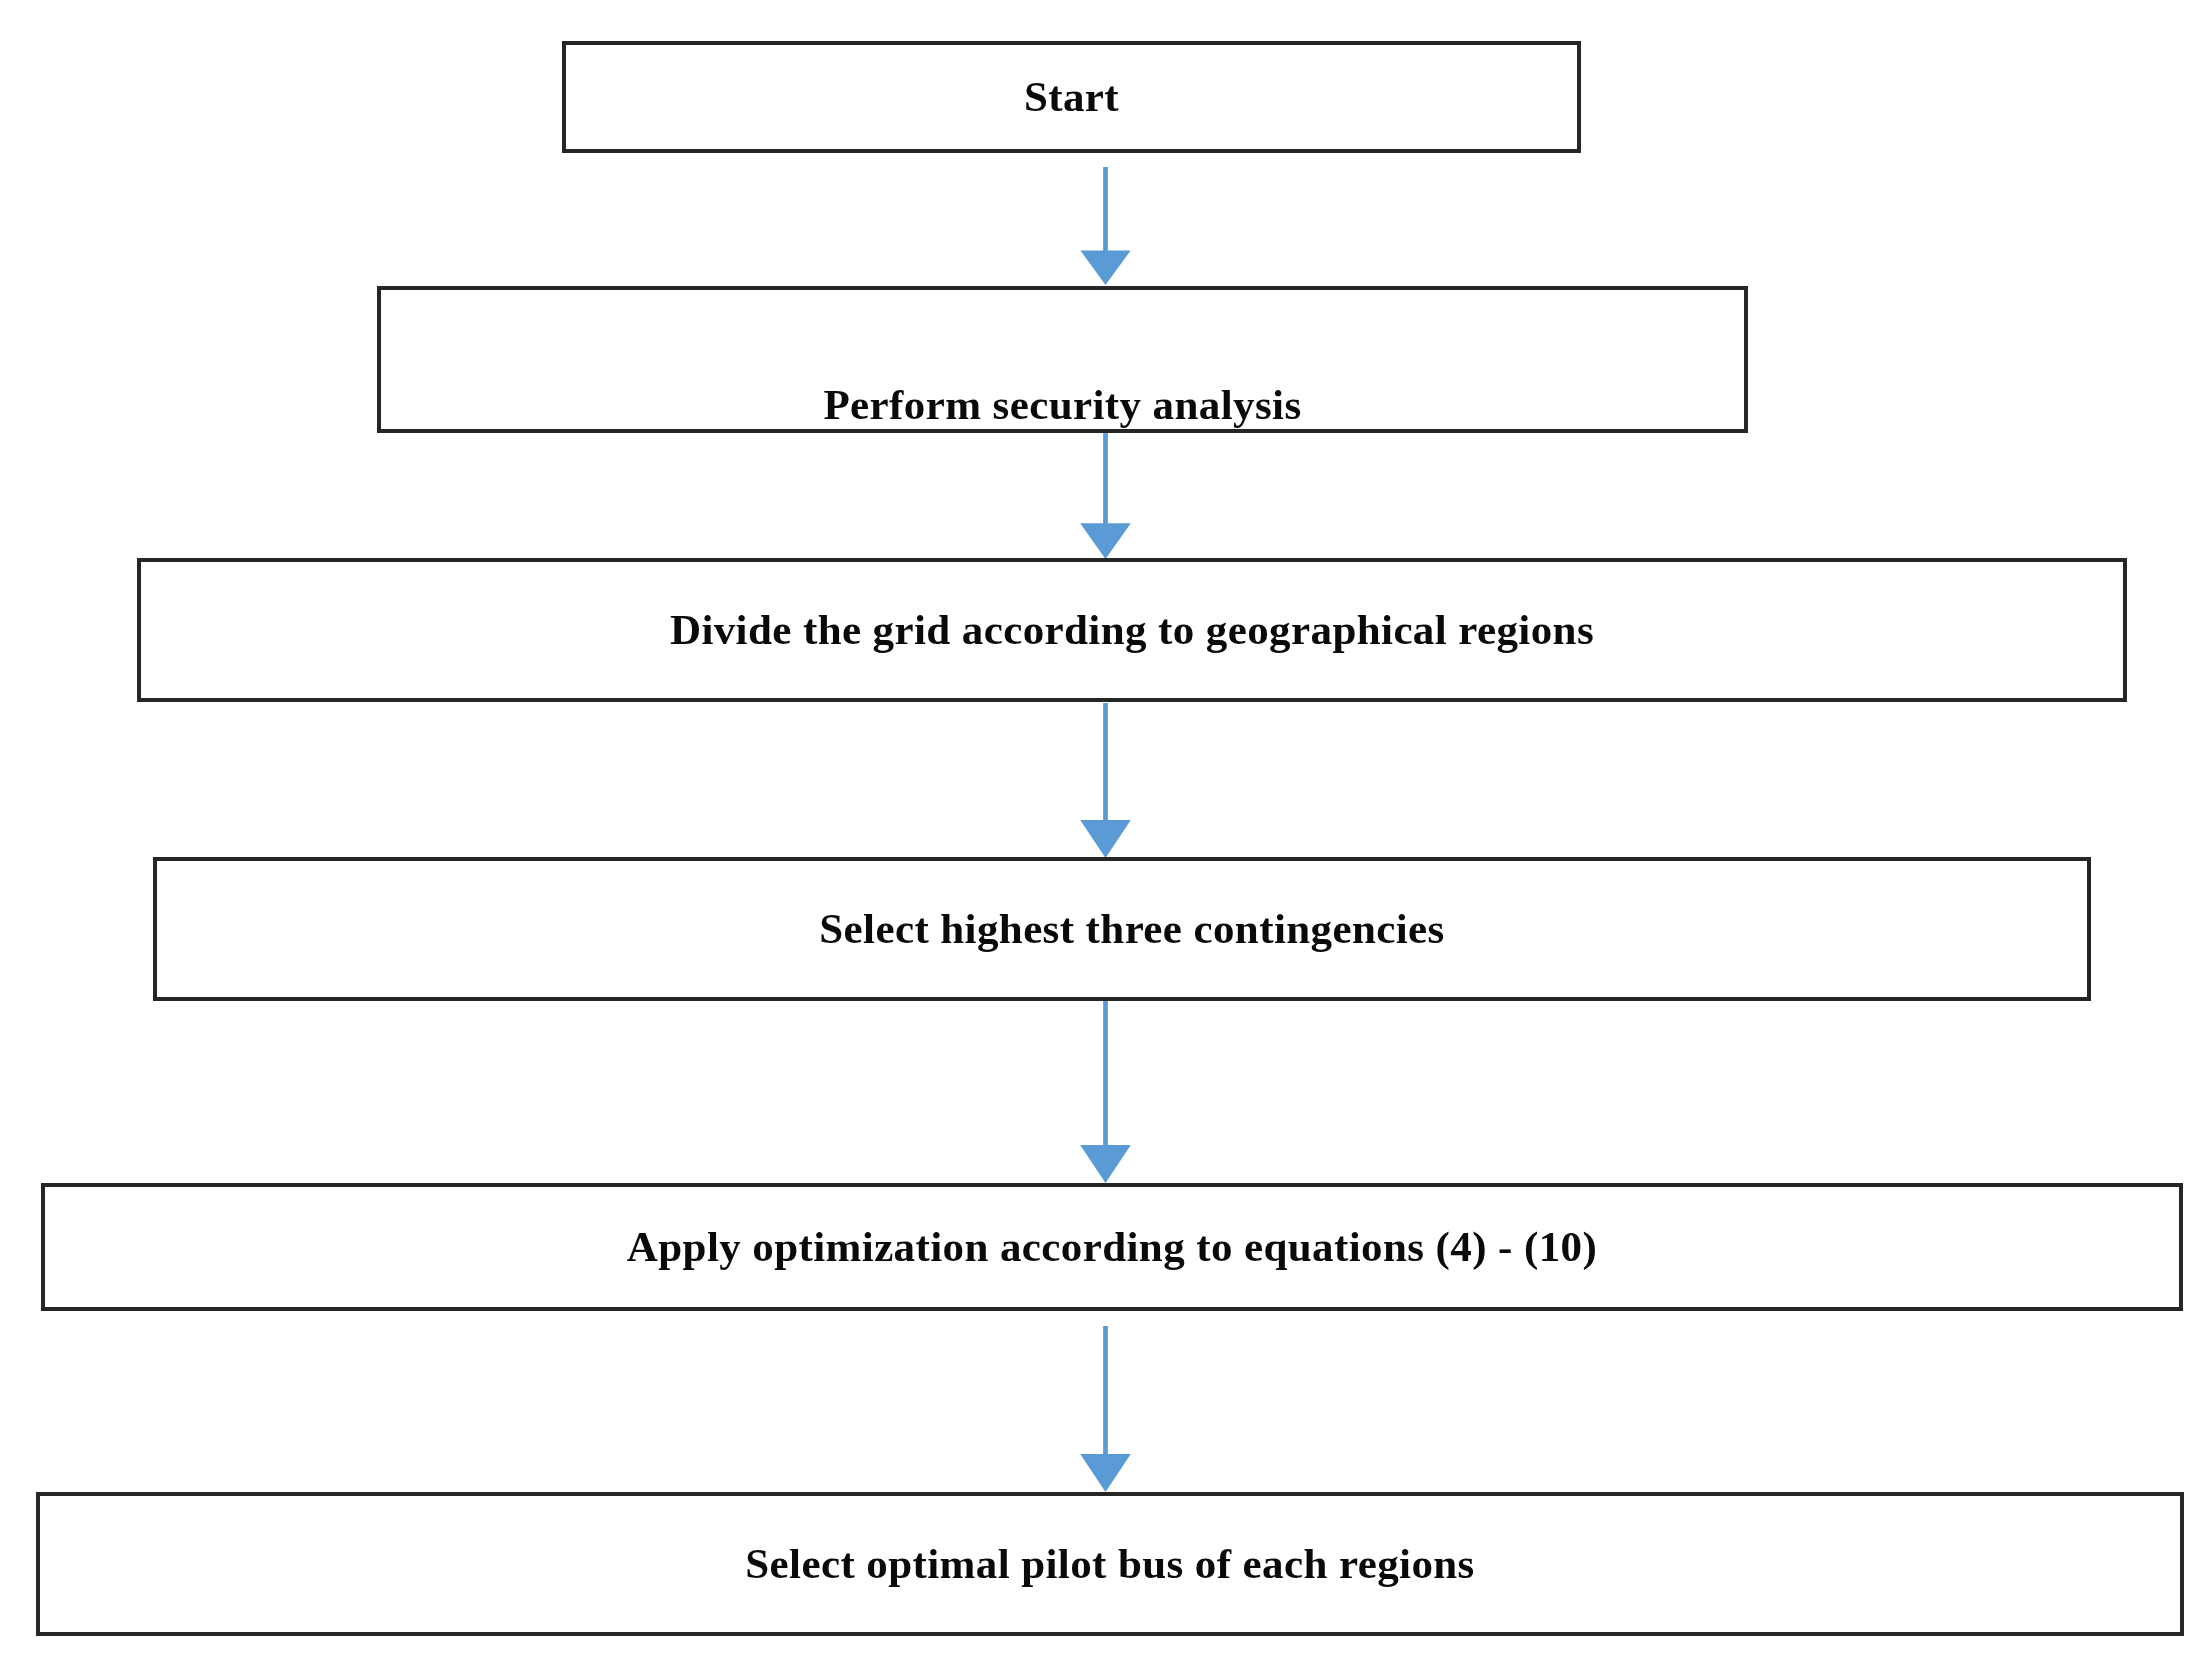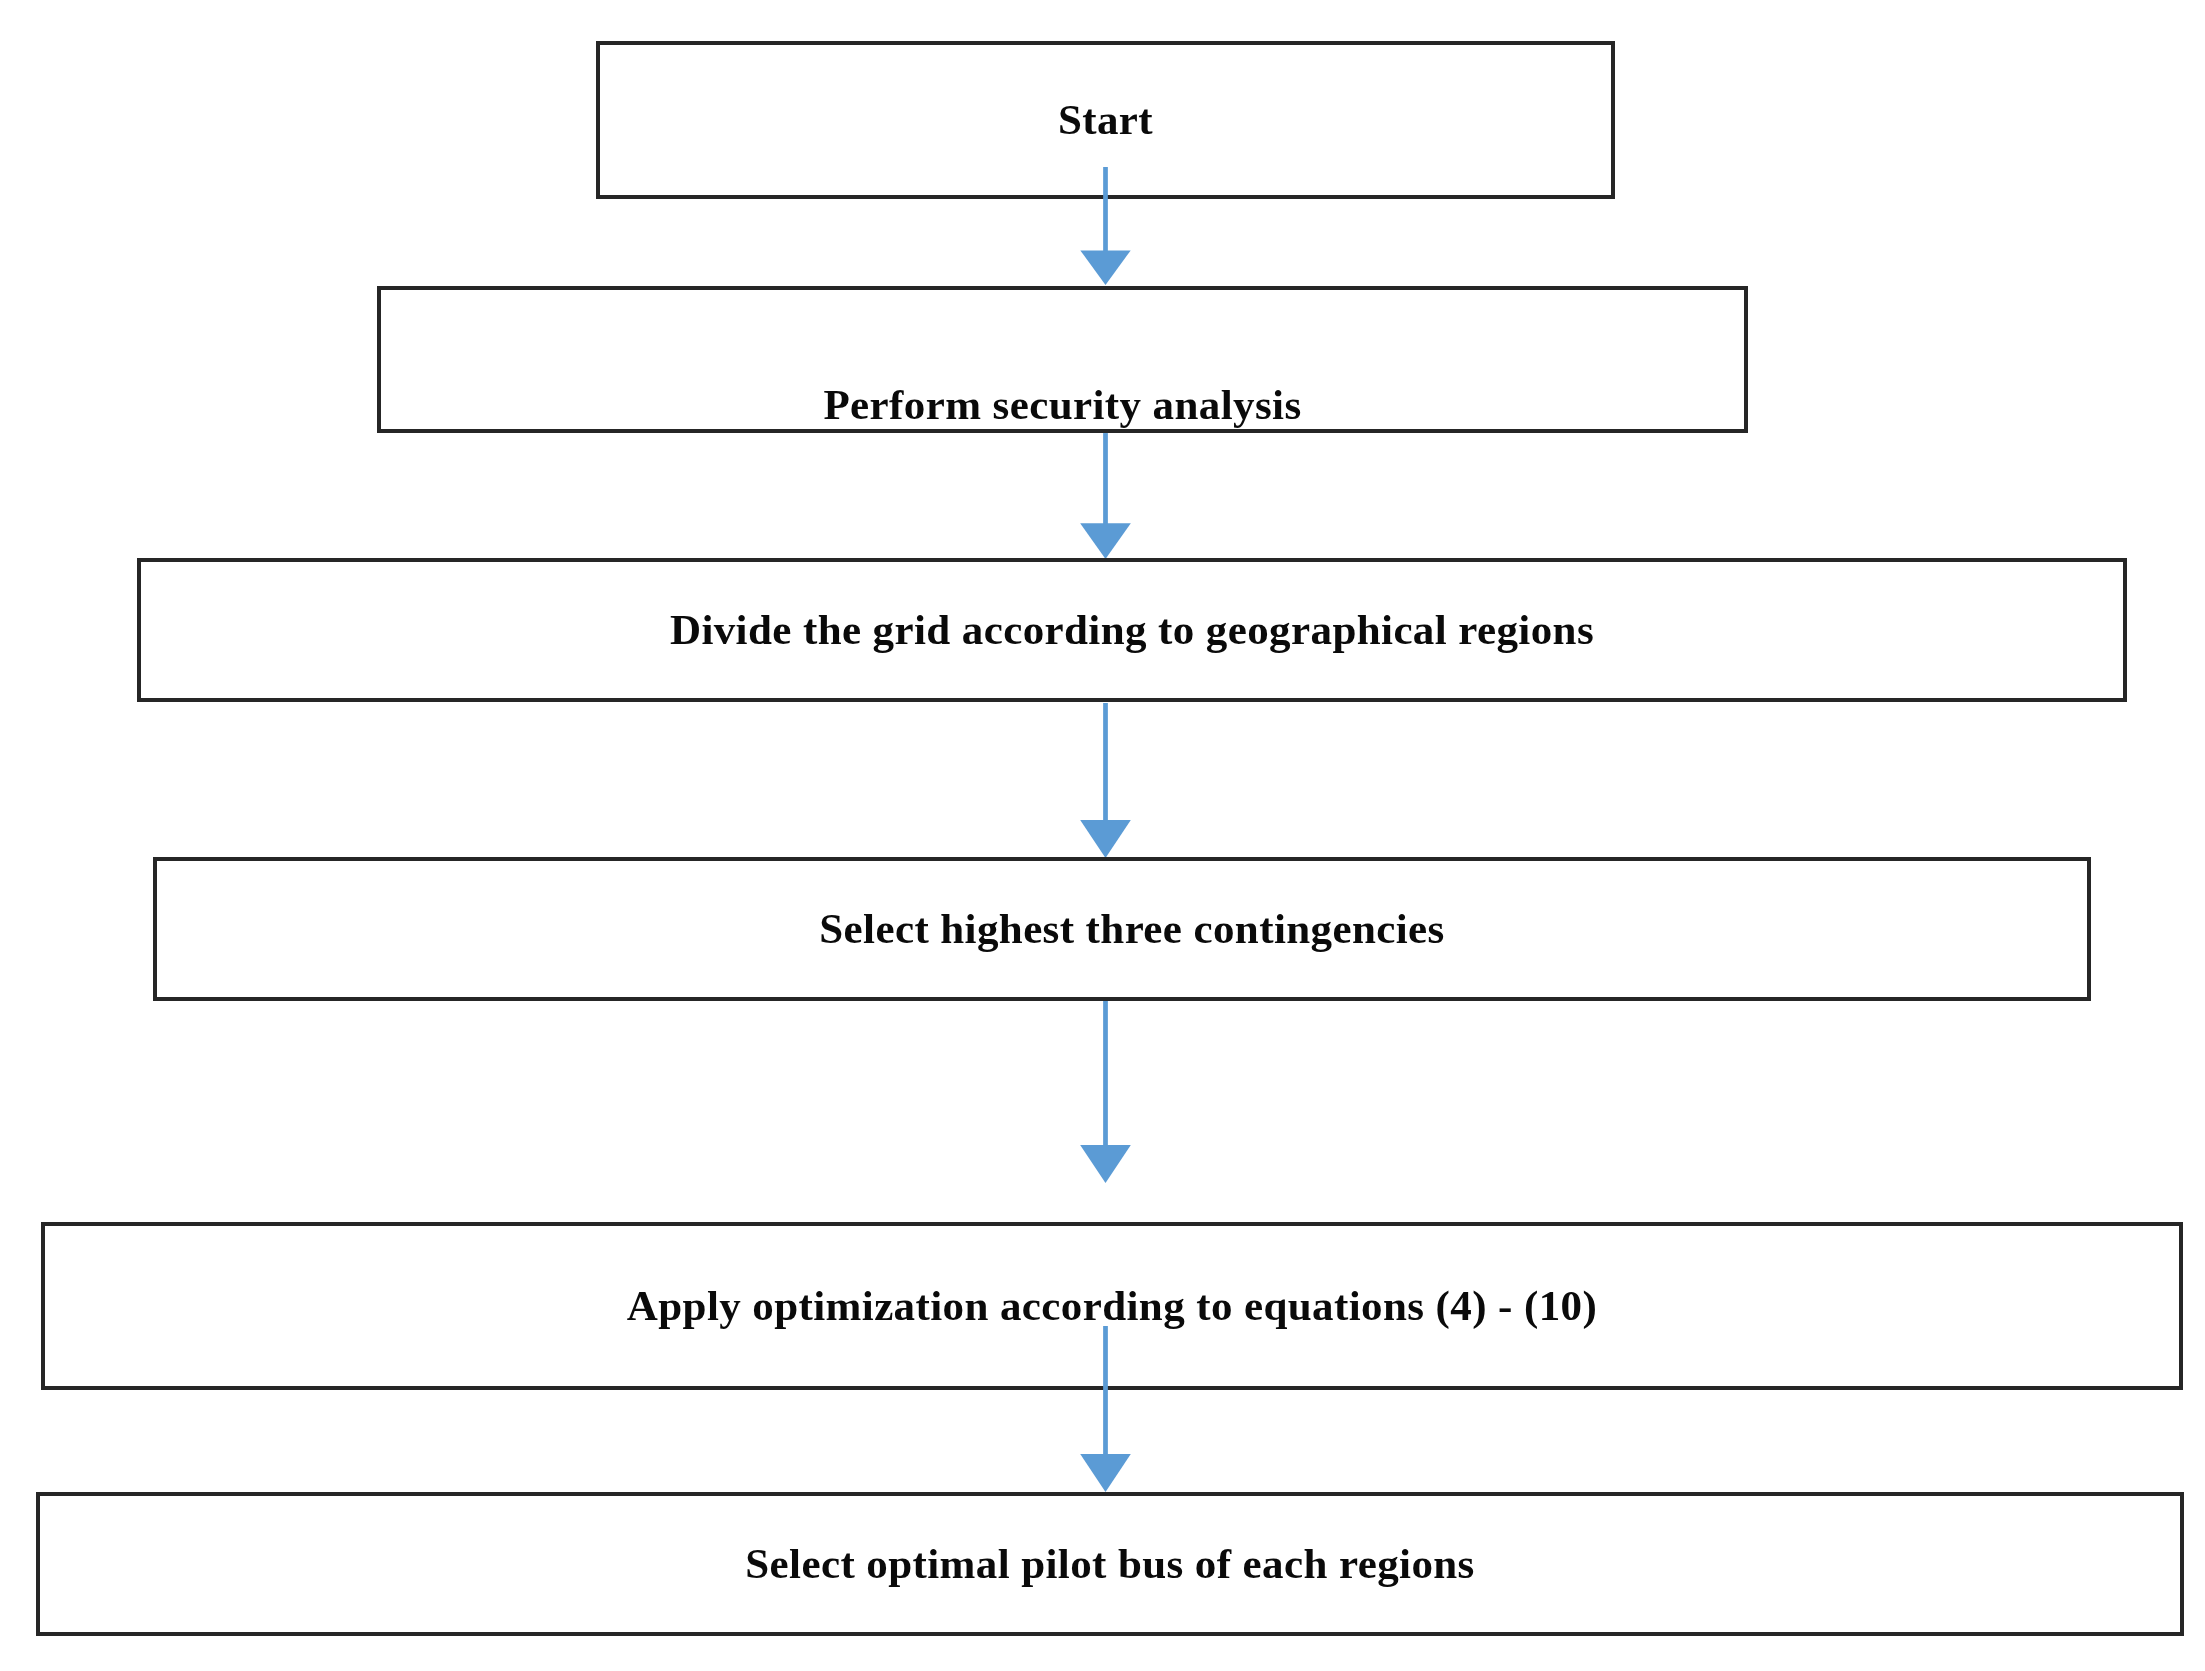--- a/index.html
+++ b/index.html
@@ -39,25 +39,25 @@
   .connector {
     position: absolute;
     overflow: visible;
   }
   .connector svg {
     display: block;
     overflow: visible;
   }
 
   
-  .n1 { left: 562px;  top: 41px;   width: 1019px; height: 158px; margin-left: 34px; }
+  .n1 { left: 562px;  top: 41px;   width: 1019px; height: 112px; }
   .n2 { left: 377px;  top: 286px;  width: 1371px; height: 147px; align-items: flex-end; }
   .n3 { left: 137px;  top: 558px;  width: 1990px; height: 144px; }
   .n4 { left: 153px;  top: 857px; width: 1938px; height: 144px; padding-left: 20px; }
-  .n5 { left: 41px;   top: 1222px; width: 2142px; height: 168px; }
+  .n5 { left: 41px;   top: 1183px; width: 2142px; height: 128px; }
   .n6 { left: 36px;   top: 1492px; width: 2148px; height: 144px; }
 
   
   .c1 { left: 1058px; top: 167px;  width: 95px; height: 118px; }
   .c2 { left: 1058px; top: 433px;  width: 95px; height: 126px; }
   .c3 { left: 1058px; top: 703px;  width: 95px; height: 155px; }
   .c4 { left: 1058px; top: 1001px; width: 95px; height: 182px; }
   .c5 { left: 1058px; top: 1326px; width: 95px; height: 166px; }
 </style>
 </head>

